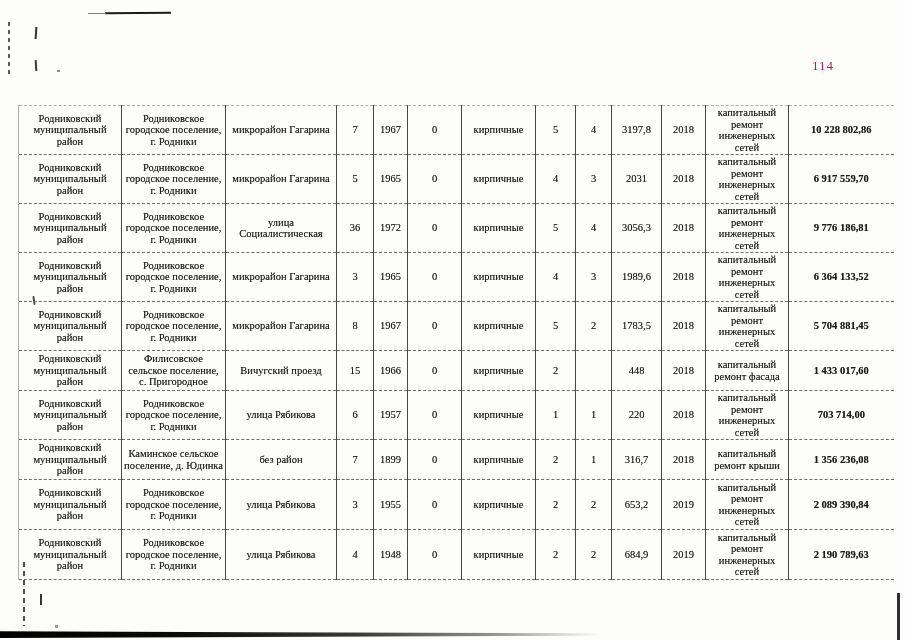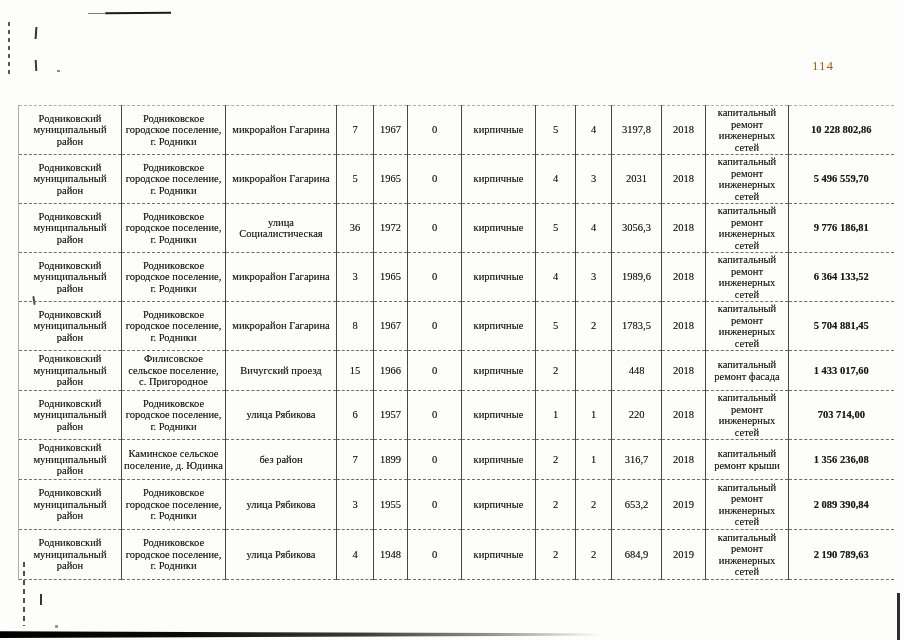--- a/index.html
+++ b/index.html
@@ -4,21 +4,21 @@
 <style>
   html,body{margin:0;padding:0;}
   body{
     width:905px;height:640px;position:relative;overflow:hidden;
     background:#fdfdfc;
     font-family:"Liberation Serif","DejaVu Serif",serif;
     color:#161616;
   }
   .page-number{
     position:absolute;top:58px;left:812px;
-    font-size:13px;letter-spacing:1px;color:#a16207;
+    font-size:13px;letter-spacing:1px;color:#be185d;
   }
   table.data-table{
     position:absolute;left:18px;top:105px;
     width:875px;table-layout:fixed;
     border-collapse:collapse;
   }
   table.data-table td{
     border-left:1px solid #474747;
     border-right:1px solid #474747;
     border-top:1px dashed #6e6e6e;
@@ -114,21 +114,21 @@
           <td>микрорайон Гагарина</td>
           <td class="num">5</td>
           <td class="num">1965</td>
           <td class="num">0</td>
           <td>кирпичные</td>
           <td class="num">4</td>
           <td class="num">3</td>
           <td class="num">2031</td>
           <td class="num">2018</td>
           <td>капитальный ремонт инженерных сетей</td>
-          <td>5 496 559,70</td>
+          <td>6 917 559,70</td>
         </tr>
         <tr style="height: 45px;">
           <td>Родниковский муниципальный район</td>
           <td>Родниковское городское поселение, г. Родники</td>
           <td>улица Социалистическая</td>
           <td class="num">36</td>
           <td class="num">1972</td>
           <td class="num">0</td>
           <td>кирпичные</td>
           <td class="num">5</td>

